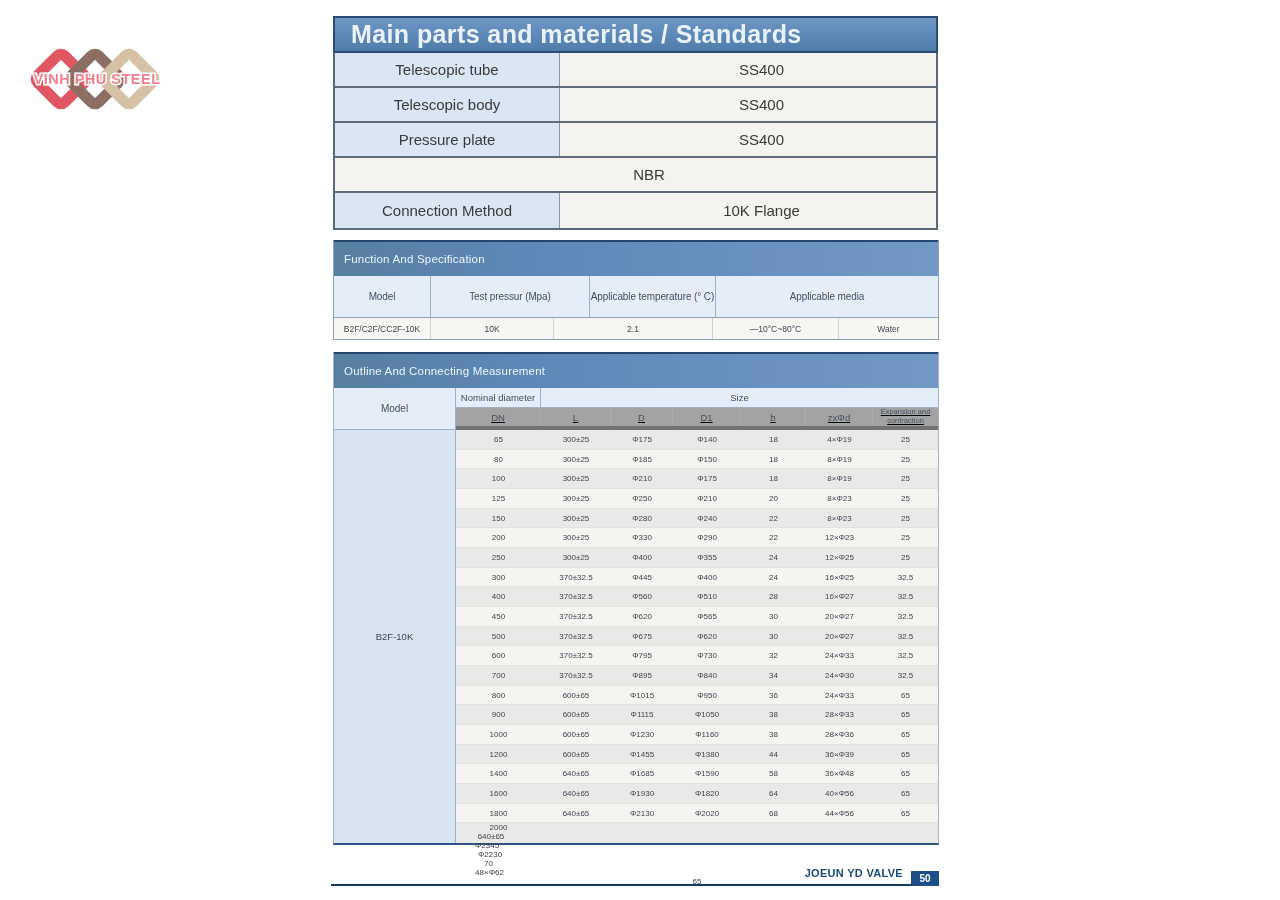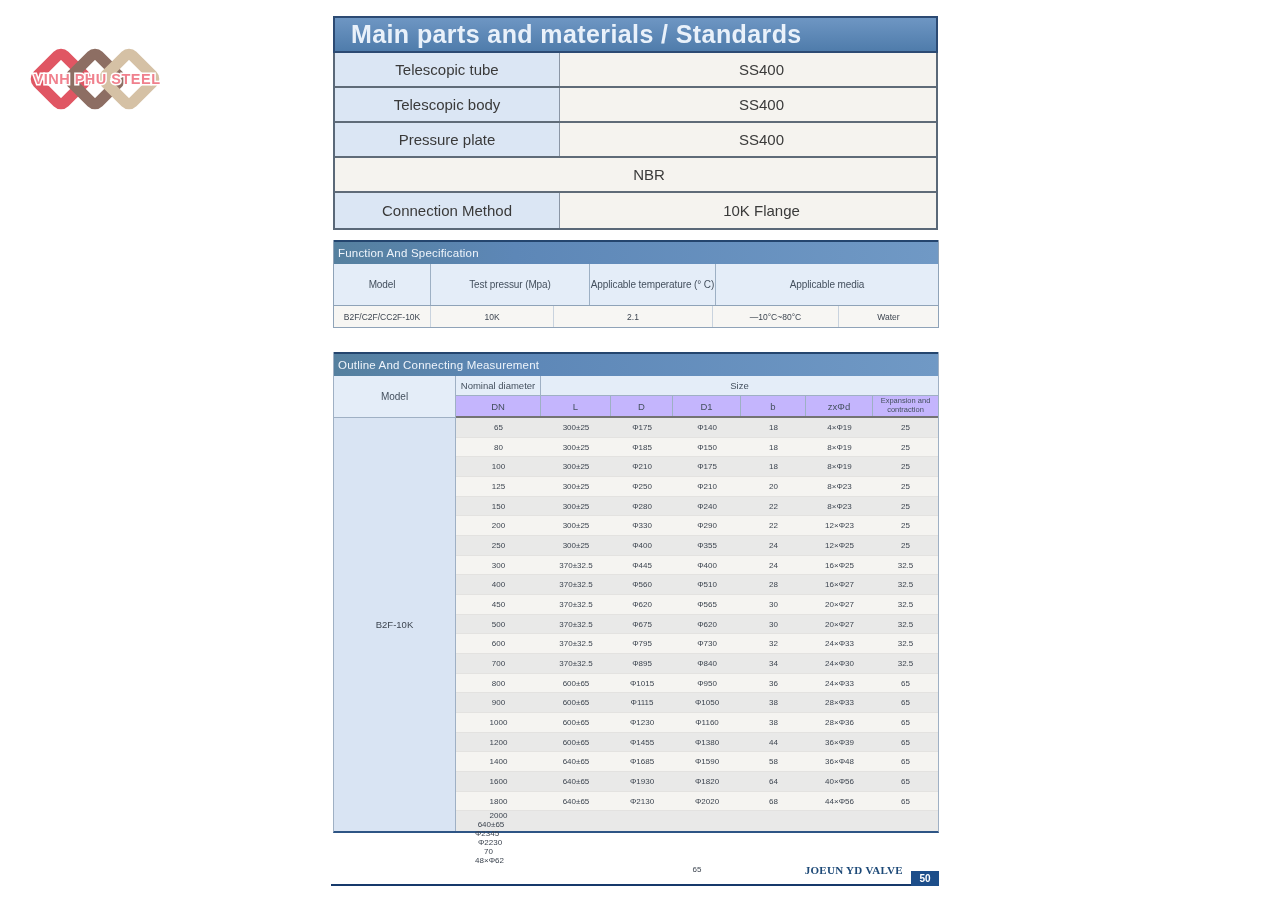--- a/index.html
+++ b/index.html
@@ -3,23 +3,23 @@
 <meta charset="utf-8">
 <style>
   * { margin:0; padding:0; box-sizing:border-box; }
   body { background:#ffffff; font-family:"Liberation Sans", sans-serif; }
   .page { position:relative; width:1280px; height:900px; background:#ffffff; overflow:hidden; }
 
   
   .logo { position:absolute; left:26px; top:34px; width:142px; height:92px; }
 
   
-  .bar { height:24px; background:linear-gradient(90deg,#55809f, #5d87b7 30%, #7099c5);
+  .bar { height:36px; background:linear-gradient(90deg,#55809f, #5d87b7 30%, #7099c5);
          border-top:2px solid #24456e; color:#eef4fb; font-size:11.5px;
-         display:flex; align-items:center; padding-left:4px; letter-spacing:.2px; }
+         display:flex; align-items:center; padding-left:10px; letter-spacing:.2px; }
 
   
   .tbl1 { position:absolute; left:333px; top:16px; width:605px; }
   .t1title { height:37px; background:linear-gradient(#6e96c3,#4f7cab);
              border:2px solid #2c4a73; display:flex; align-items:center;
              padding-left:16px; font-size:25px; font-weight:bold; color:#e9f1fa; letter-spacing:.4px; }
   .t1body { border:2px solid #5a6878; border-top:none;text-align:right; }
   .t1row { height:35px; display:flex; border-bottom:2px solid #5f6b78; }
   .t1row:last-child { border-bottom:none; }
   .t1l { width:225px; background:#dbe6f4; border-right:1px solid #8b96a5;
@@ -44,37 +44,37 @@
   .modelcol { width:122px; display:flex; flex-direction:column; border-right:1px solid #9fb0c4; }
   .model-head { height:42px; background:#e4edf8; border-bottom:1px solid #9fb0c4;
                 display:flex; align-items:center; justify-content:center; font-size:10px; color:#44505e; }
   .model-val { flex:1; background:#d9e4f3; display:flex; align-items:center; justify-content:center;
                font-size:9.5px; color:#3d4550; }
   .rightcol { flex:1; display:flex; flex-direction:column; }
   .h1row { height:20px; display:flex; background:#e4edf8; border-bottom:1px solid #9fb0c4; }
   .h1nd { width:85px; border-right:1px solid #9fb0c4; display:flex; align-items:center; justify-content:center;
           font-size:9.5px; color:#44505e; }
   .h1size { flex:1; display:flex; align-items:center; justify-content:center; font-size:9.5px; color:#44505e; }
-  .h2row { height:22px; display:flex; background:#c4b5fd; border-bottom:2px solid #737373; }
+  .h2row { height:22px; display:flex; background:#a3a3a3; border-bottom:4px solid #737373;text-decoration:underline; }
   .h2c { display:flex; align-items:center; justify-content:center; font-size:9.5px; color:#44505e;
          border-right:1px solid #9db0c4; text-align:center; }
   .h2c.o6 { font-size:7.5px; line-height:1.15; padding:0 4px; border-right:none; }
   .orows { display:flex; flex-direction:column; }
   .orow { height:19.68px; display:flex; border-bottom:1px solid #e3e2e0; }
   .orow:last-child { border-bottom:none;flex-direction:column; }
   .orow.odd  { background:#e9e9e8; }
   .orow.even { background:#f5f4f1; }
   .odc { display:flex; align-items:center; justify-content:center; font-size:8px; color:#3d4550; }
   .o0 { width:85px; } .o1 { width:70px; } .o2 { width:62px; } .o3 { width:68px; }
   .o4 { width:65px; } .o5 { width:67px; } .o6 { flex:1; }
 
   
   .footer { position:absolute; left:331px; top:864px; width:608px; height:22px; display:flex; }
   .footer-rule { flex:1; border-bottom:2px solid #16396b; display:flex;
-                 justify-content:flex-end; align-items:flex-start;font-family:Liberation Serif, serif; }
+                 justify-content:flex-end; align-items:center; }
   .brand { font-size:11px; font-weight:bold; color:#1d4977; letter-spacing:.3px; padding:0 8px 3px 0; }
   .page-badge { width:28px; height:15px; background:#1d4e8a; color:#ffffff; font-size:10px; font-weight:bold;
                 display:flex; align-items:center; justify-content:center; align-self:flex-end; }
 </style>
 </head>
 <body>
 
 <div class="page">
 
   <div class="logo">

